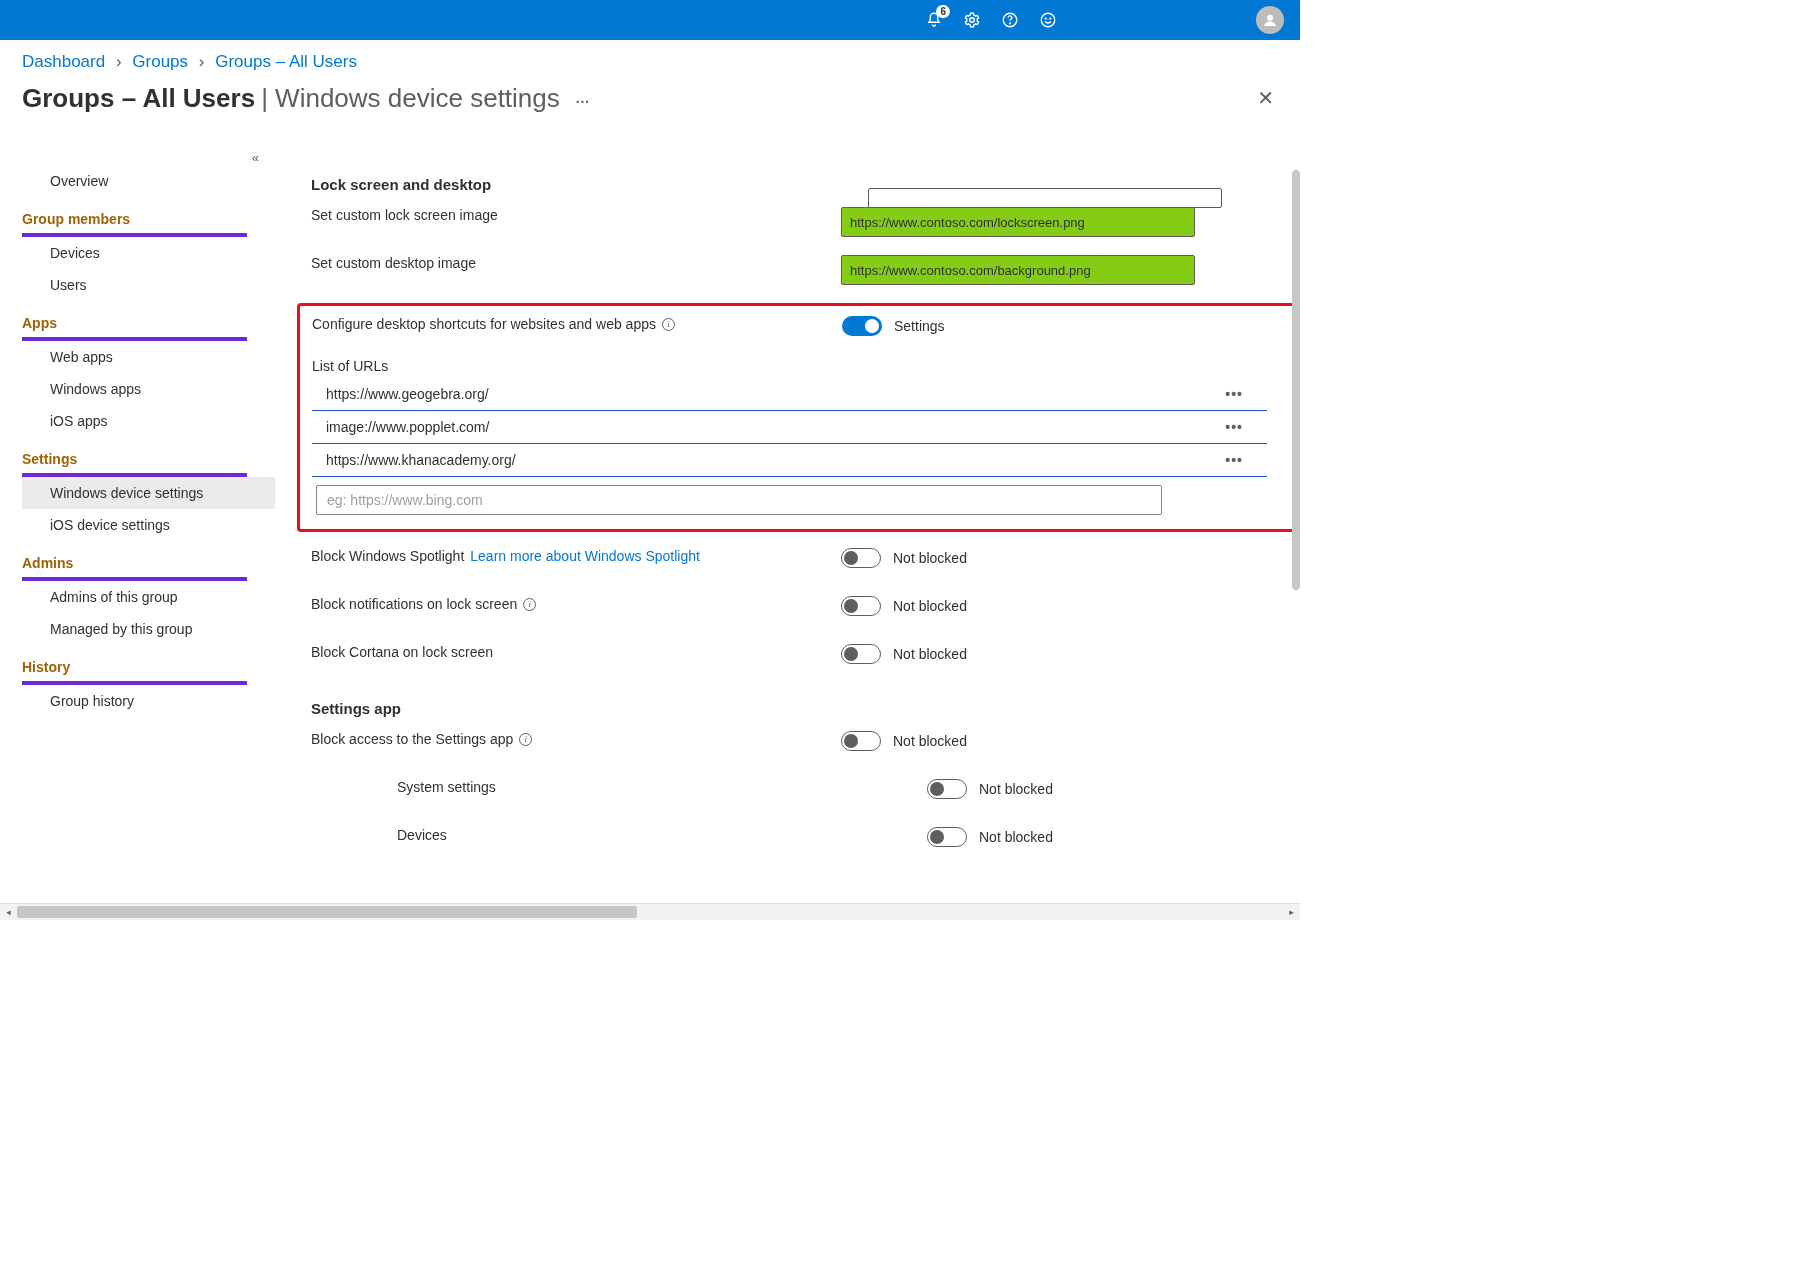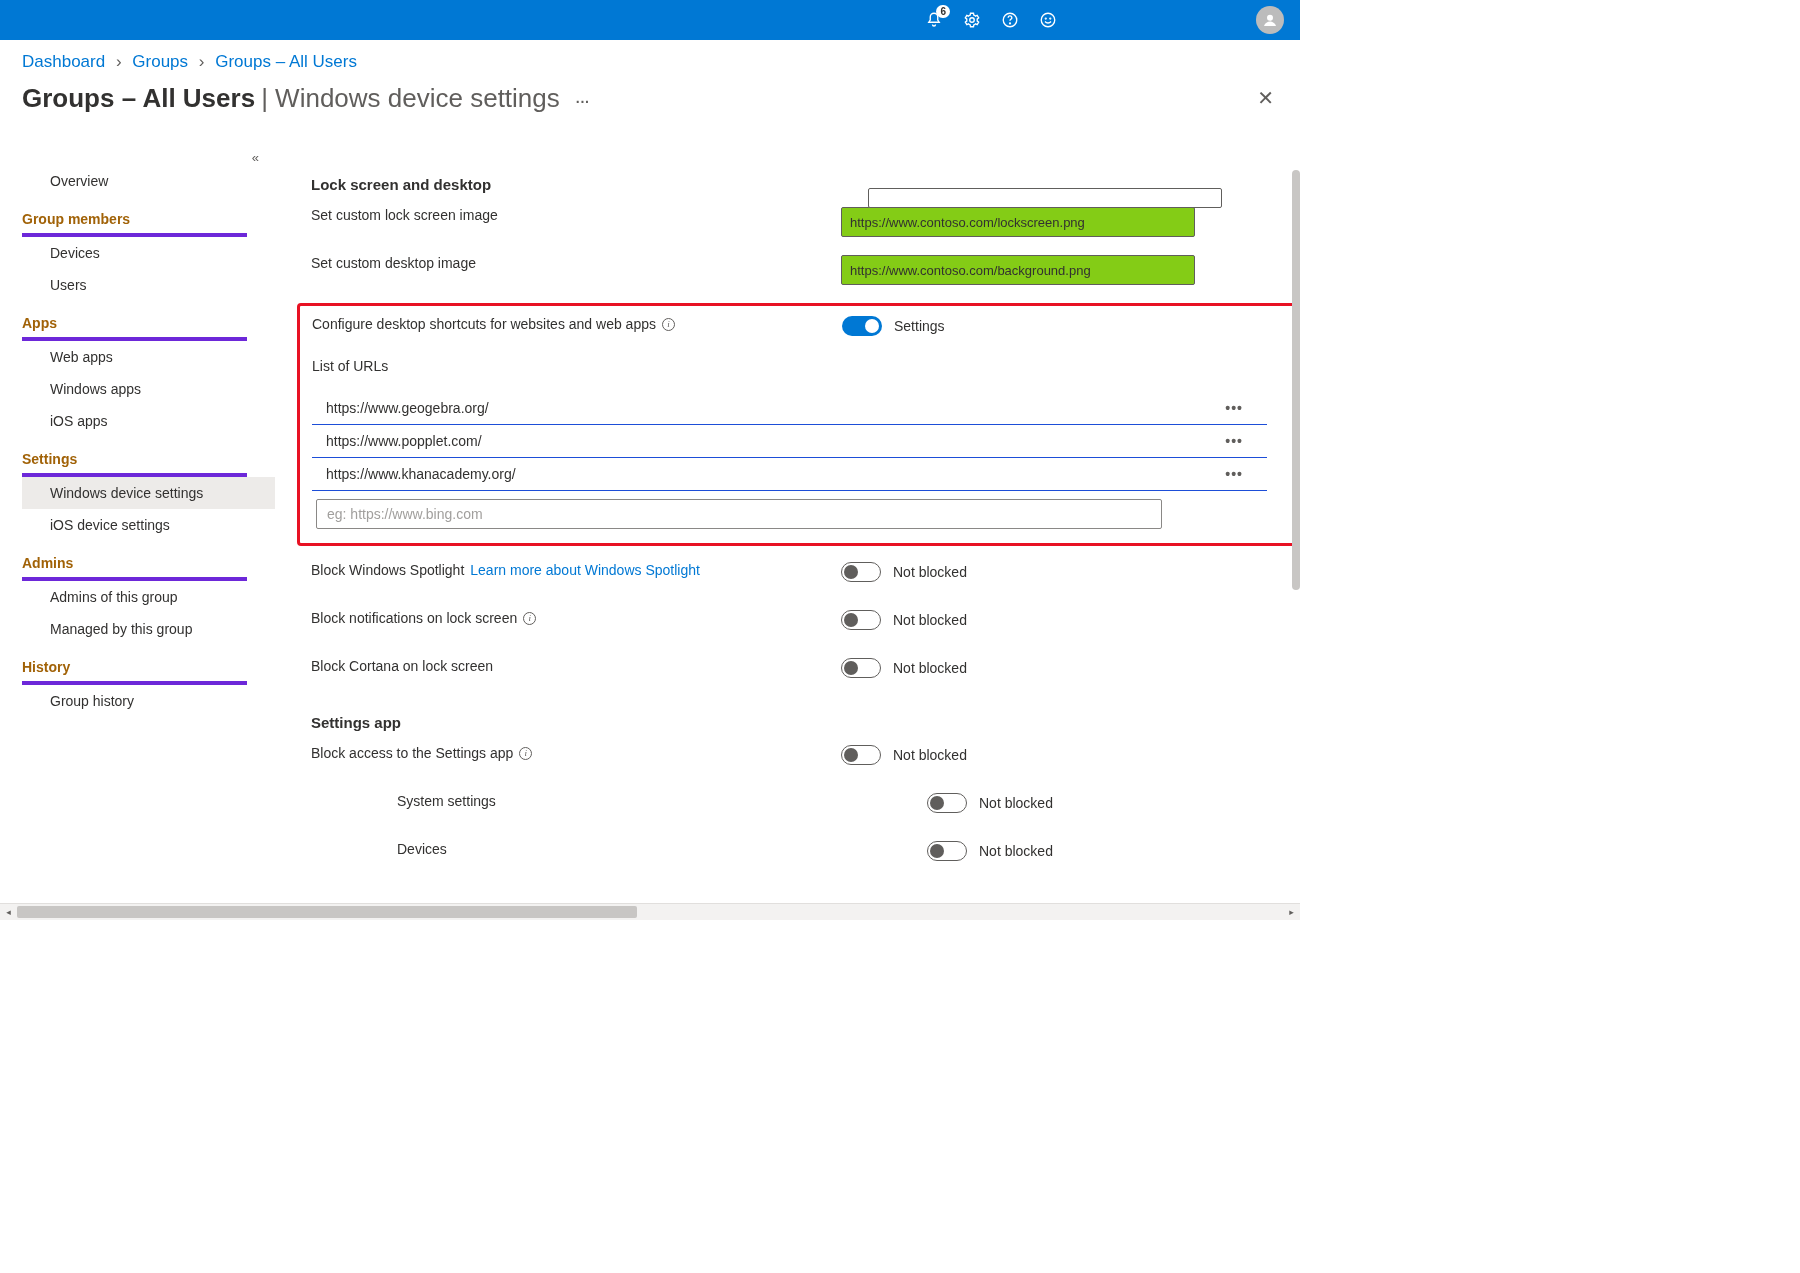--- a/index.html
+++ b/index.html
@@ -43,21 +43,21 @@
 .toggle-row { display: flex; align-items: center; gap: 12px; }
 .toggle { width: 40px; height: 20px; border-radius: 10px; background: #605e5c; position: relative; cursor: pointer; flex: 0 0 40px; }
 .toggle.on { background: #0078d4; }
 .toggle .knob { position: absolute; width: 14px; height: 14px; background: #fff; border-radius: 50%; top: 3px; left: 3px; transition: left .1s; }
 .toggle.on .knob { left: 23px; }
 .toggle.off { background: #fff; border: 1px solid #605e5c; }
 .toggle.off .knob { background: #605e5c; top: 2px; left: 2px; }
 .toggle-label { font-size: 14px; color: #323130; }
 .highlighted-box { border: 3px solid #e81123; border-radius: 4px; padding: 10px 12px 14px 12px; margin-left: -14px; margin-right: -60px; padding-right: 60px; margin-bottom: 16px; }
 .highlighted-box .form-row { margin-bottom: 10px; }
-.url-header { font-size: 14px; margin-bottom: 18px; color: #323130; }
+.url-header { font-size: 14px; margin-bottom: 4px; color: #323130; }
 .url-item { display: flex; align-items: center; justify-content: space-between; padding: 8px 4px 8px 14px; border-bottom: 1px solid #1d4ed8; font-size: 14px; }
 .url-item .more { cursor: pointer; color: #605e5c; letter-spacing: 1px; font-weight: bold; padding-right: 20px; }
 .url-input { width: 846px; height: 30px; border: 1px solid #8a8886; border-radius: 2px; padding: 0 10px; font-size: 14px; color: #323130; margin-top: 8px; margin-left: 4px; }
 .url-input::placeholder { color: #a19f9d; }
 .url-list-container { margin-left: 0; }
 .indent-1 { margin-left: 86px; }
 .hscroll { position: absolute; bottom: 0; left: 0; right: 0; height: 17px; background: #f3f2f1; border-top: 1px solid #e1dfdd; display: flex; }
 .hscroll .arrow { width: 17px; display: flex; align-items: center; justify-content: center; color: #605e5c; font-size: 9px; }
 .hscroll .track { flex: 1; position: relative; }
 .hscroll .thumb { position: absolute; left: 0; width: 49%; top: 2px; bottom: 2px; background: #c8c6c4; border-radius: 2px; }
@@ -173,21 +173,21 @@
               <span class="toggle-label">Settings</span>
             </div>
           </div>
           <div class="url-header">List of URLs</div>
           <div class="url-list-container">
             <div class="url-item">
               <span>https://www.geogebra.org/</span>
               <span class="more">•••</span>
             </div>
             <div class="url-item">
-              <span>https://www.popplet.com/</span>
+              <span>image://www.popplet.com/</span>
               <span class="more">•••</span>
             </div>
             <div class="url-item">
               <span>https://www.khanacademy.org/</span>
               <span class="more">•••</span>
             </div>
             <input class="url-input" placeholder="eg: https://www.bing.com" style="">
           </div>
         </div>
 

